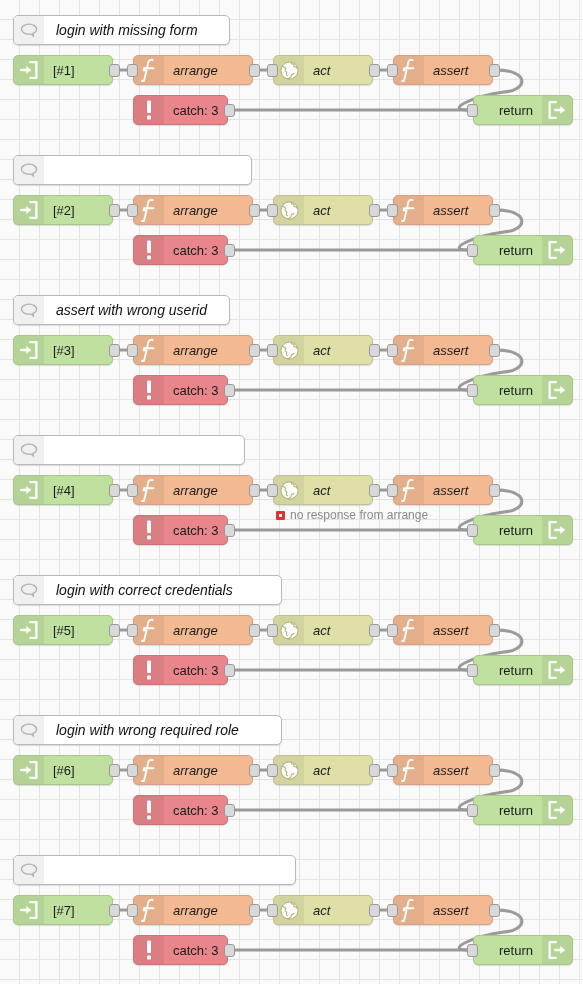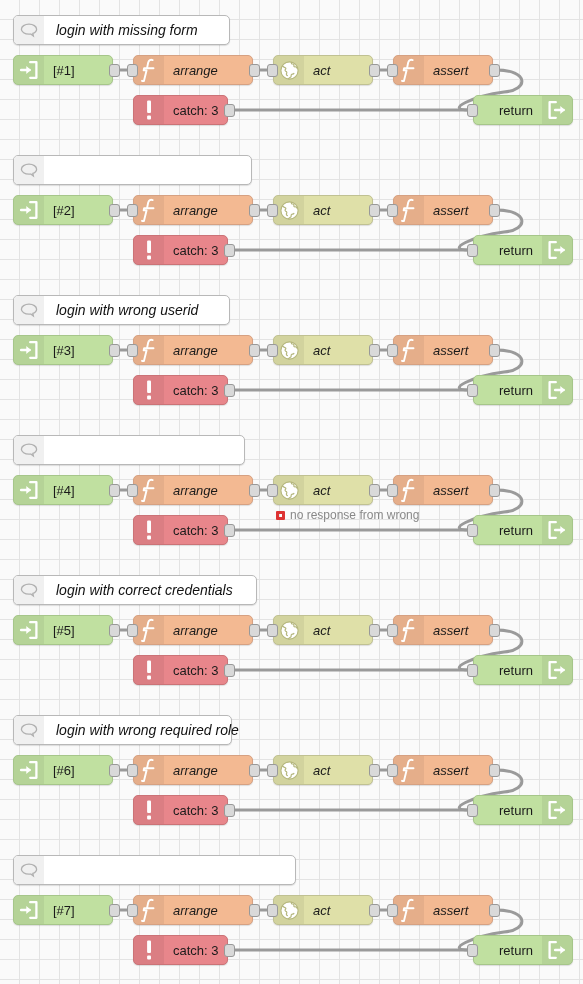--- a/index.html
+++ b/index.html
@@ -316,21 +316,21 @@
           </svg>
         </div>
       </div>
       <div class="port" style="left: 467px; top: 244px;"></div>
       <div class="node comment" style="left: 13px; top: 295px; width: 217px;">
         <div class="iconbox">
           <svg class="gi" width="20" height="16" viewBox="0 0 20 16">
             <path d="M10 2.2c-4.2 0-7.6 2.2-7.6 5s3.4 5 7.6 5c.6 0 1.2-.05 1.75-.14l2.6 1.9-.5-2.5c2.2-.9 3.75-2.5 3.75-4.26 0-2.8-3.4-5-7.6-5z" fill="none" stroke="#b0b0b0" stroke-width="1.3"></path>
           </svg>
         </div>
-        <div class="label italic">login with wrong userid</div>
+        <div class="label italic">assert with wrong userid</div>
       </div>
       <div class="node n-green" style="left: 13px; top: 335px; width: 100px;">
         <div class="iconbox">
           <svg class="gi" width="20" height="18" viewBox="0 0 20 18">
             <path d="M11.2 1.2h6.2v15.6h-6.2" fill="none" stroke="white" stroke-width="2.3" stroke-linecap="round" stroke-linejoin="round"></path>
             <path d="M2.2 9h8.4" stroke="white" stroke-width="2.6" stroke-linecap="round"></path>
             <path d="M7.3 4.9L11.8 9l-4.5 4.1z" fill="white"></path>
           </svg>
         </div>
         <div class="label">[#3]</div>
@@ -461,23 +461,23 @@
           <svg class="gi" width="20" height="18" viewBox="0 0 20 18">
             <path d="M8.8 1.2H2.6v15.6h6.2" fill="none" stroke="white" stroke-width="2.3" stroke-linecap="round" stroke-linejoin="round"></path>
             <path d="M8.2 9h8.4" stroke="white" stroke-width="2.6" stroke-linecap="round"></path>
             <path d="M13.3 4.9L17.8 9l-4.5 4.1z" fill="white"></path>
           </svg>
         </div>
       </div>
       <div class="port" style="left: 467px; top: 524px;"></div>
       <div class="status" style="left: 276px; top: 509px;">
         <span class="dot"></span>
-        <span class="stxt">no response from wrong</span>
-      </div>
-      <div class="node comment" style="left: 13px; top: 575px; width: 244px;">
+        <span class="stxt">no response from arrange</span>
+      </div>
+      <div class="node comment" style="left: 13px; top: 575px; width: 269px;">
         <div class="iconbox">
           <svg class="gi" width="20" height="16" viewBox="0 0 20 16">
             <path d="M10 2.2c-4.2 0-7.6 2.2-7.6 5s3.4 5 7.6 5c.6 0 1.2-.05 1.75-.14l2.6 1.9-.5-2.5c2.2-.9 3.75-2.5 3.75-4.26 0-2.8-3.4-5-7.6-5z" fill="none" stroke="#b0b0b0" stroke-width="1.3"></path>
           </svg>
         </div>
         <div class="label italic">login with correct credentials</div>
       </div>
       <div class="node n-green" style="left: 13px; top: 615px; width: 100px;">
         <div class="iconbox">
           <svg class="gi" width="20" height="18" viewBox="0 0 20 18">
@@ -538,21 +538,21 @@
         <div class="label right-al">return</div>
         <div class="iconbox right">
           <svg class="gi" width="20" height="18" viewBox="0 0 20 18">
             <path d="M8.8 1.2H2.6v15.6h6.2" fill="none" stroke="white" stroke-width="2.3" stroke-linecap="round" stroke-linejoin="round"></path>
             <path d="M8.2 9h8.4" stroke="white" stroke-width="2.6" stroke-linecap="round"></path>
             <path d="M13.3 4.9L17.8 9l-4.5 4.1z" fill="white"></path>
           </svg>
         </div>
       </div>
       <div class="port" style="left: 467px; top: 664px;"></div>
-      <div class="node comment" style="left: 13px; top: 715px; width: 219px;">
+      <div class="node comment" style="left: 13px; top: 715px; width: 269px;">
         <div class="iconbox">
           <svg class="gi" width="20" height="16" viewBox="0 0 20 16">
             <path d="M10 2.2c-4.2 0-7.6 2.2-7.6 5s3.4 5 7.6 5c.6 0 1.2-.05 1.75-.14l2.6 1.9-.5-2.5c2.2-.9 3.75-2.5 3.75-4.26 0-2.8-3.4-5-7.6-5z" fill="none" stroke="#b0b0b0" stroke-width="1.3"></path>
           </svg>
         </div>
         <div class="label italic">login with wrong required role</div>
       </div>
       <div class="node n-green" style="left: 13px; top: 755px; width: 100px;">
         <div class="iconbox">
           <svg class="gi" width="20" height="18" viewBox="0 0 20 18">

